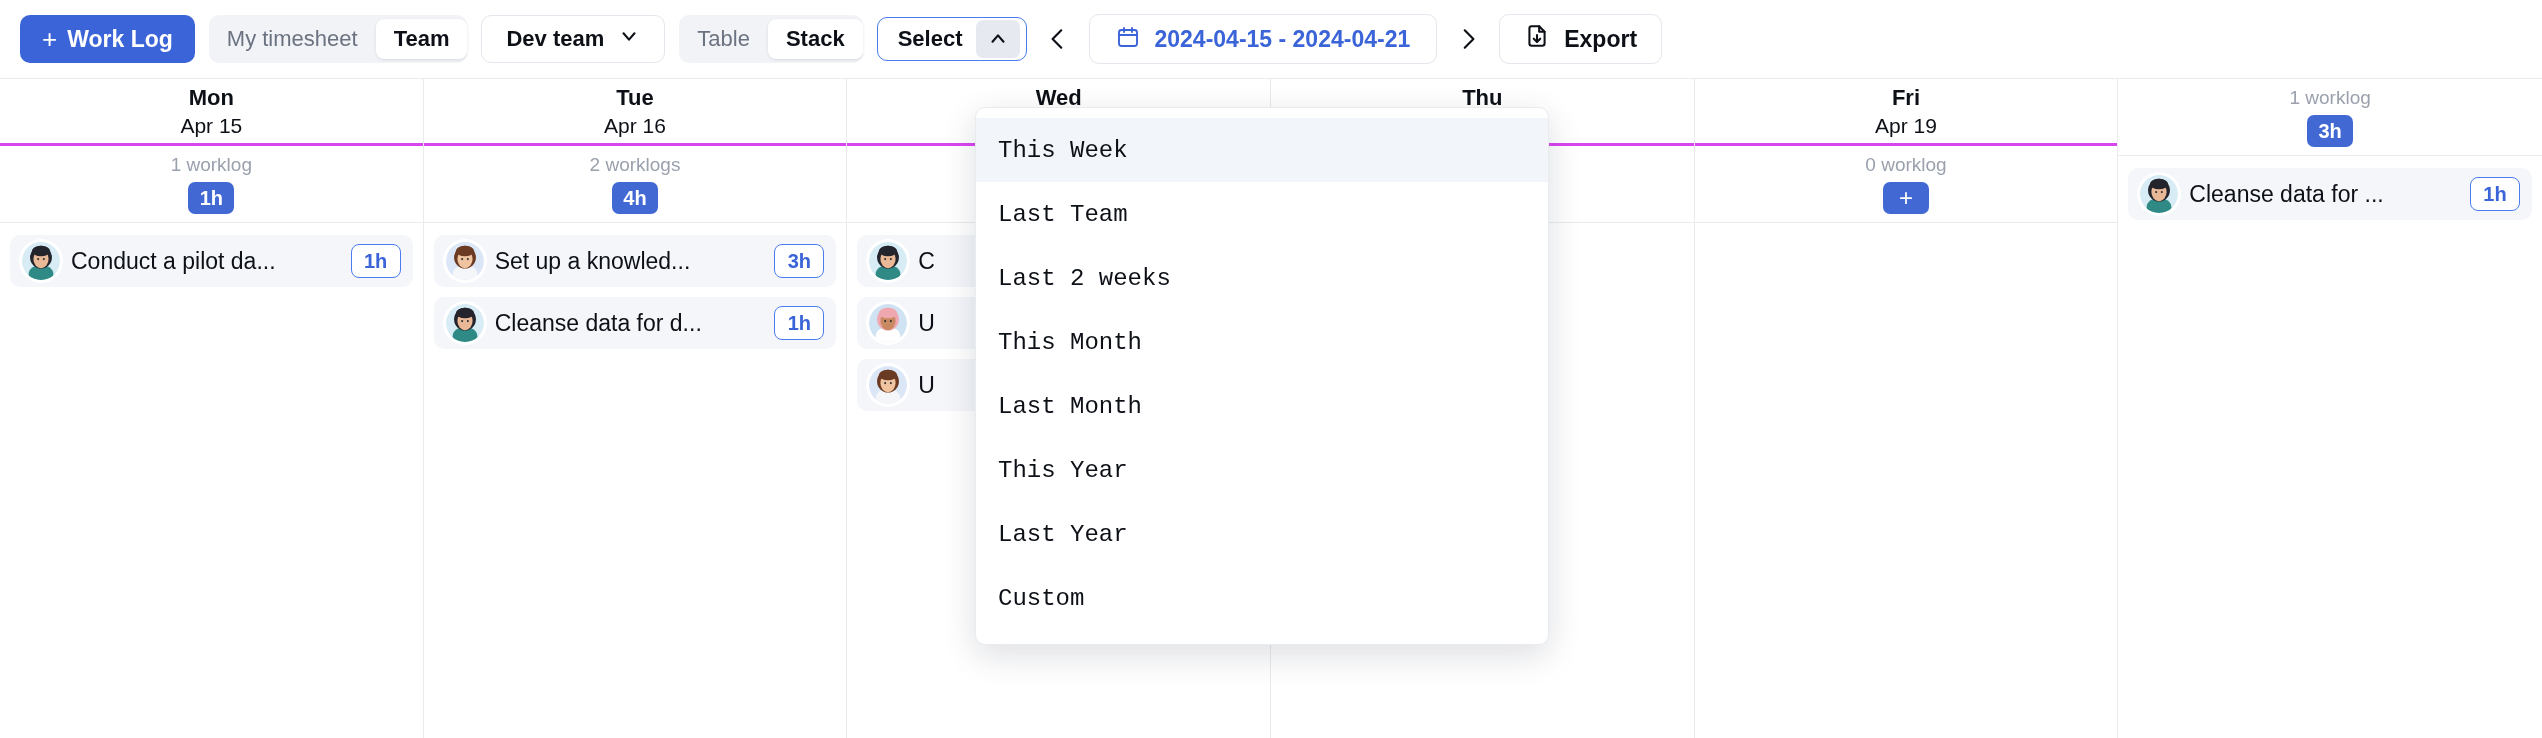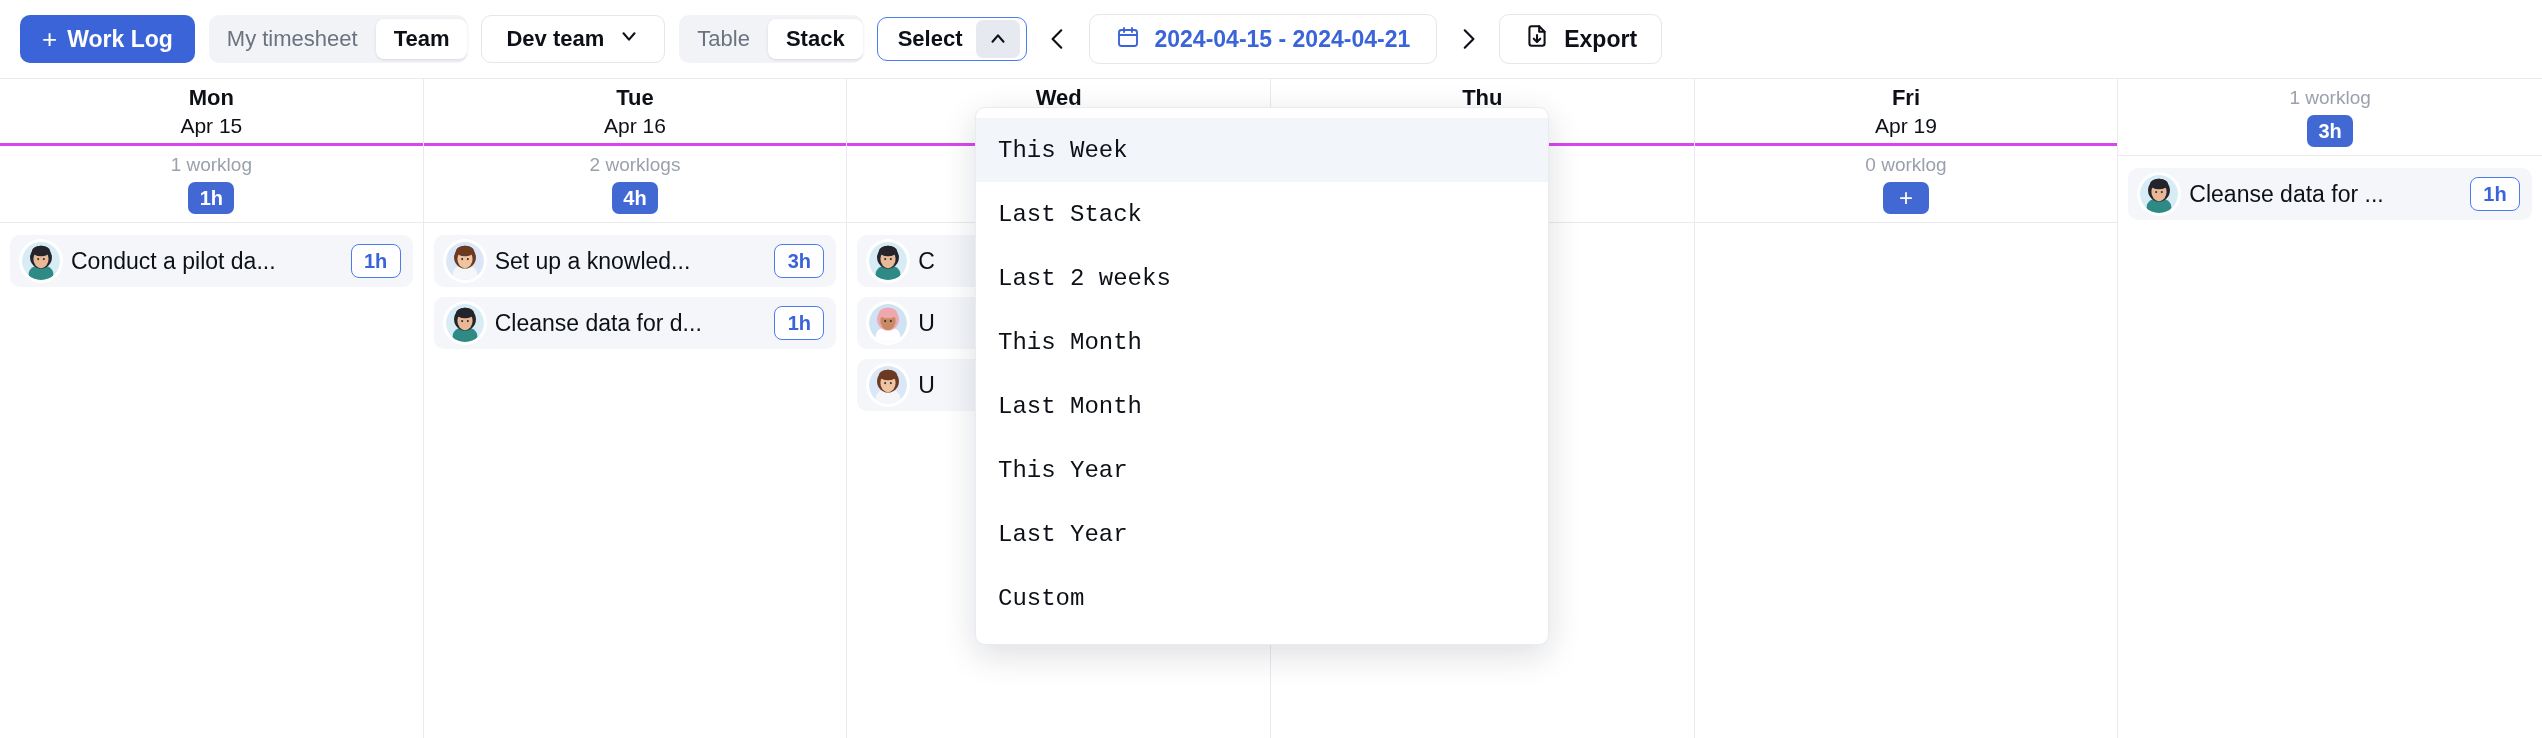--- a/index.html
+++ b/index.html
@@ -439,21 +439,21 @@
             </span>
             <span class="card-title">Cleanse data for ...</span>
             <span class="hour-chip">1h</span>
           </div>
         </div>
       </div>
     </div>
 
   <div class="dropdown" id="dropdown">
       <div class="dd-item highlight">This Week</div>
-      <div class="dd-item">Last Stack</div>
+      <div class="dd-item">Last Team</div>
       <div class="dd-item">Last 2 weeks</div>
       <div class="dd-item">This Month</div>
       <div class="dd-item">Last Month</div>
       <div class="dd-item">This Year</div>
       <div class="dd-item">Last Year</div>
       <div class="dd-item">Custom</div>
     </div>
 </div>
 
 </body></html>

